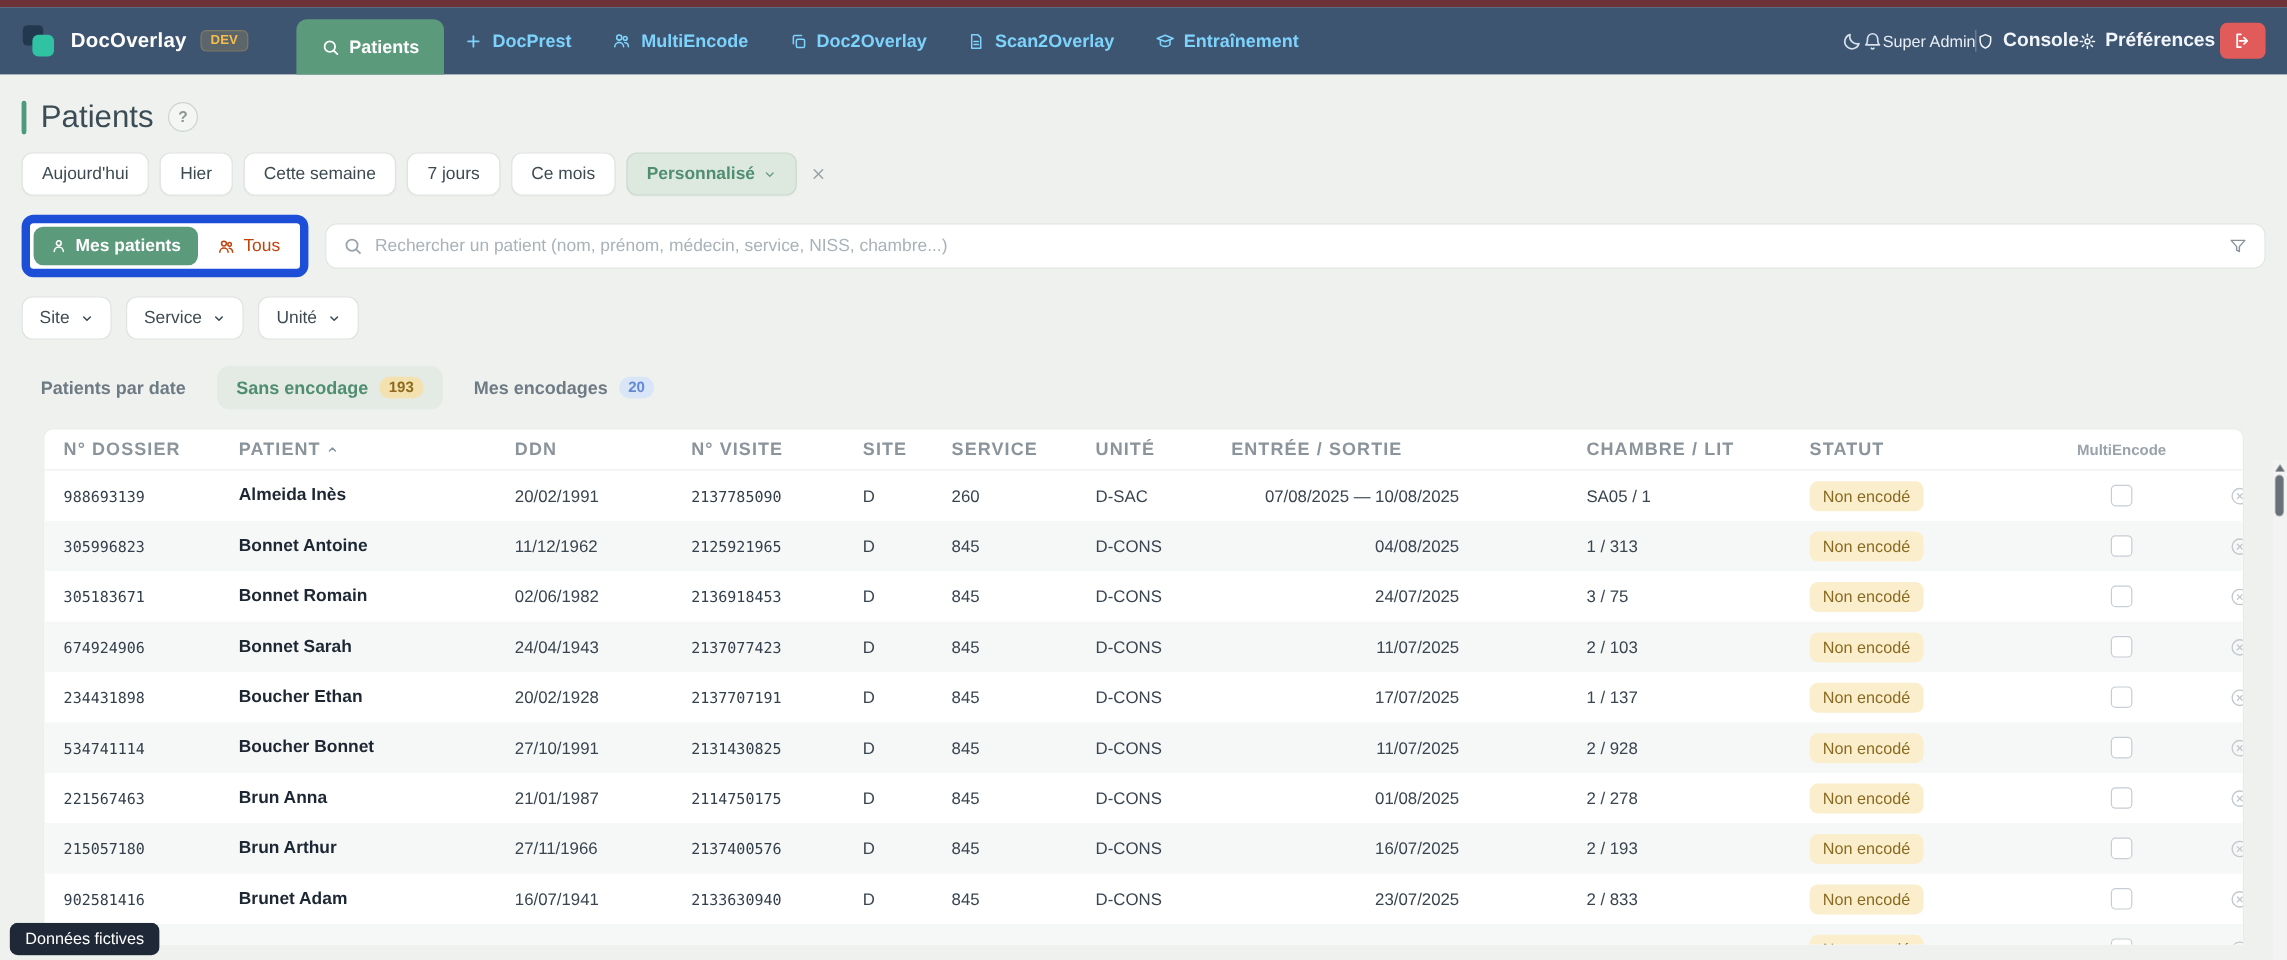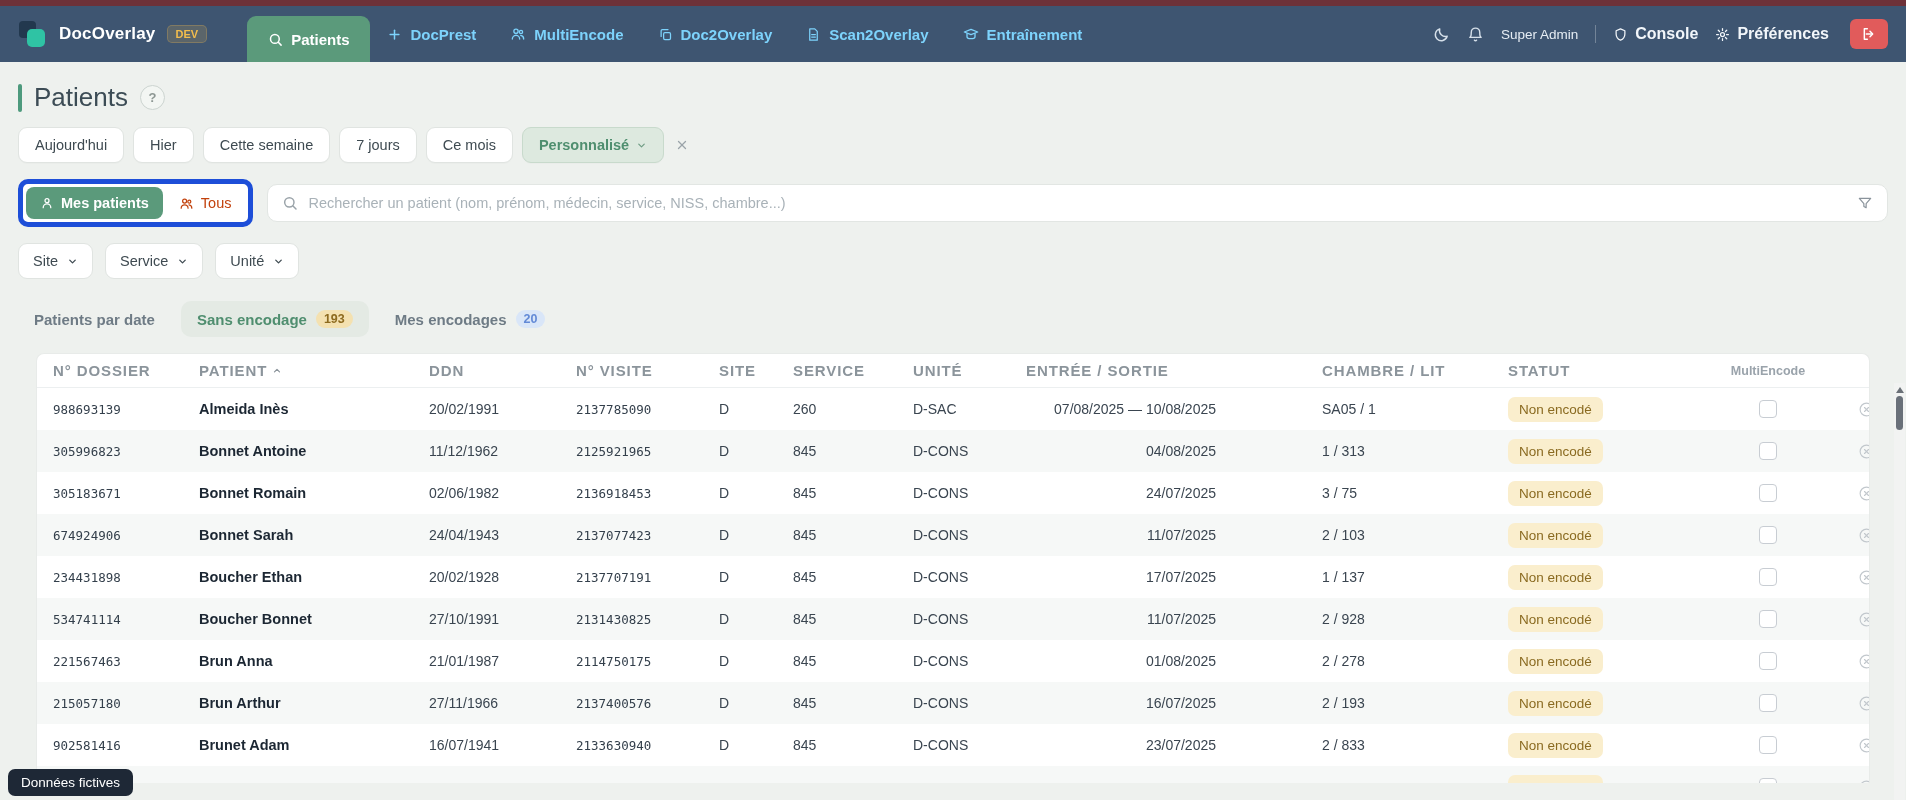--- a/index.html
+++ b/index.html
@@ -12,42 +12,42 @@
   .nav { height:56px; background:#3e5571; display:flex; align-items:center; padding:0 18px; }
   .brand-wrap { display:flex; align-items:center; gap:11px; }
   .logo { position:relative; width:30px; height:30px; }
   .logo .sq1 { position:absolute; left:1px; top:2px; width:17px; height:17px; background:#22384e; border-radius:4px; }
   .logo .sq2 { position:absolute; left:9px; top:10px; width:18px; height:18px; background:#2fc3a4; border-radius:5px; }
   .brand { color:#fff; font-size:17px; font-weight:700; letter-spacing:.2px; }
   .env-badge { font-size:11px; font-weight:700; color:#f3bd4d; background:rgba(243,189,77,.16); border:1px solid rgba(243,189,77,.25); padding:2px 8px; border-radius:5px; }
   .tabs { display:flex; align-items:stretch; height:56px; margin-left:40px; }
   .tab { display:flex; align-items:center; gap:8px; color:#7dd3fc; font-size:15px; font-weight:600; padding:0 17px; cursor:pointer; }
   .tab.active { background:#5b9a7b; color:#fff; border-radius:9px 9px 0 0; align-self:flex-end; height:46px; padding:0 21px; }
-  .nav-right { margin-left:auto; display:flex; align-items:center; gap:17px; color:#dfe8f0; }
+  .nav-right { margin-left:auto; display:flex; align-items:center; color:#dfe8f0; }
   .nav-ic { color:#d6e0ea; cursor:pointer; }
   .nav-user { font-size:13.5px; color:#e6edf4; }
   .nav-sep { width:1px; height:18px; background:rgba(255,255,255,.28); }
   .nav-link { display:flex; align-items:center; gap:7px; font-size:16px; font-weight:700; color:#f2f6fa; cursor:pointer; }
   .logout-btn { background:#e15b5b; border:none; border-radius:6px; width:38px; height:30px; display:flex; align-items:center; justify-content:center; color:#fff; cursor:pointer; margin-left:4px; }
 
   
   .page { padding:14px 18px 0 18px; }
   .title-row { display:flex; align-items:center; gap:12px; margin-top:6px; }
   .title-accent { width:4px; height:28px; background:#4d9a7d; border-radius:2px; }
   .page-title { font-size:26px; font-weight:500; color:#3c4c55; }
   .help-circle { width:25px; height:25px; border-radius:50%; border:1.5px solid #ccd4d0; color:#8d9793; font-size:13px; font-weight:700; display:flex; align-items:center; justify-content:center; background:#f3f6f3; cursor:pointer; }
 
   .datefilters { display:flex; align-items:center; gap:9px; margin-top:14px; }
   .chip { background:#fff; border:1px solid #e0e4e1; border-radius:9px; height:36px; padding:0 16px; font-size:14.5px; color:#3e4a51; display:flex; align-items:center; gap:7px; cursor:pointer; box-shadow:0 1px 1px rgba(0,0,0,.02); font-family:inherit; }
   .chip.active { background:#dde9df; border-color:#c8dacc; color:#4f8e6f; font-weight:700; }
   .chip .chev { color:#6f9c84; }
   .clear-x { color:#9aa3a9; cursor:pointer; margin-left:2px; }
 
   .scope-row { display:flex; align-items:center; gap:14px; margin-top:16px; }
-  .segmented { display:flex; align-items:center; background:#fff; border:5px solid #1d4ed8; border-radius:10px; padding:3px; gap:2px; }
+  .segmented { display:flex; align-items:center; background:#fff; border:7px solid #1d4ed8; border-radius:10px; padding:3px; gap:2px; }
   .seg { display:flex; align-items:center; gap:7px; height:32px; padding:0 14px; font-size:14.5px; border-radius:8px; cursor:pointer; color:#c2410c; }
   .seg.active { background:#5b9a7b; color:#fff; font-weight:700; }
   .searchbox { flex:1; height:38px; background:#fff; border:1px solid #e2e6e3; border-radius:10px; display:flex; align-items:center; padding:0 14px; gap:10px; }
   .searchbox input { flex:1; border:none; outline:none; font-size:14.5px; color:#3e4a51; font-family:inherit; background:transparent; }
   .searchbox input::placeholder { color:#a9b2b8; }
   .search-ic { color:#9aa3a9; }
   .funnel-ic { color:#8a939b; cursor:pointer; }
 
   .dd-row { display:flex; align-items:center; gap:12px; margin-top:16px; }
   .dropdown { background:#fff; border:1px solid #e0e4e1; border-radius:9px; height:36px; padding:0 14px; display:flex; align-items:center; gap:9px; font-size:14.5px; color:#3e4a51; cursor:pointer; font-family:inherit; }

